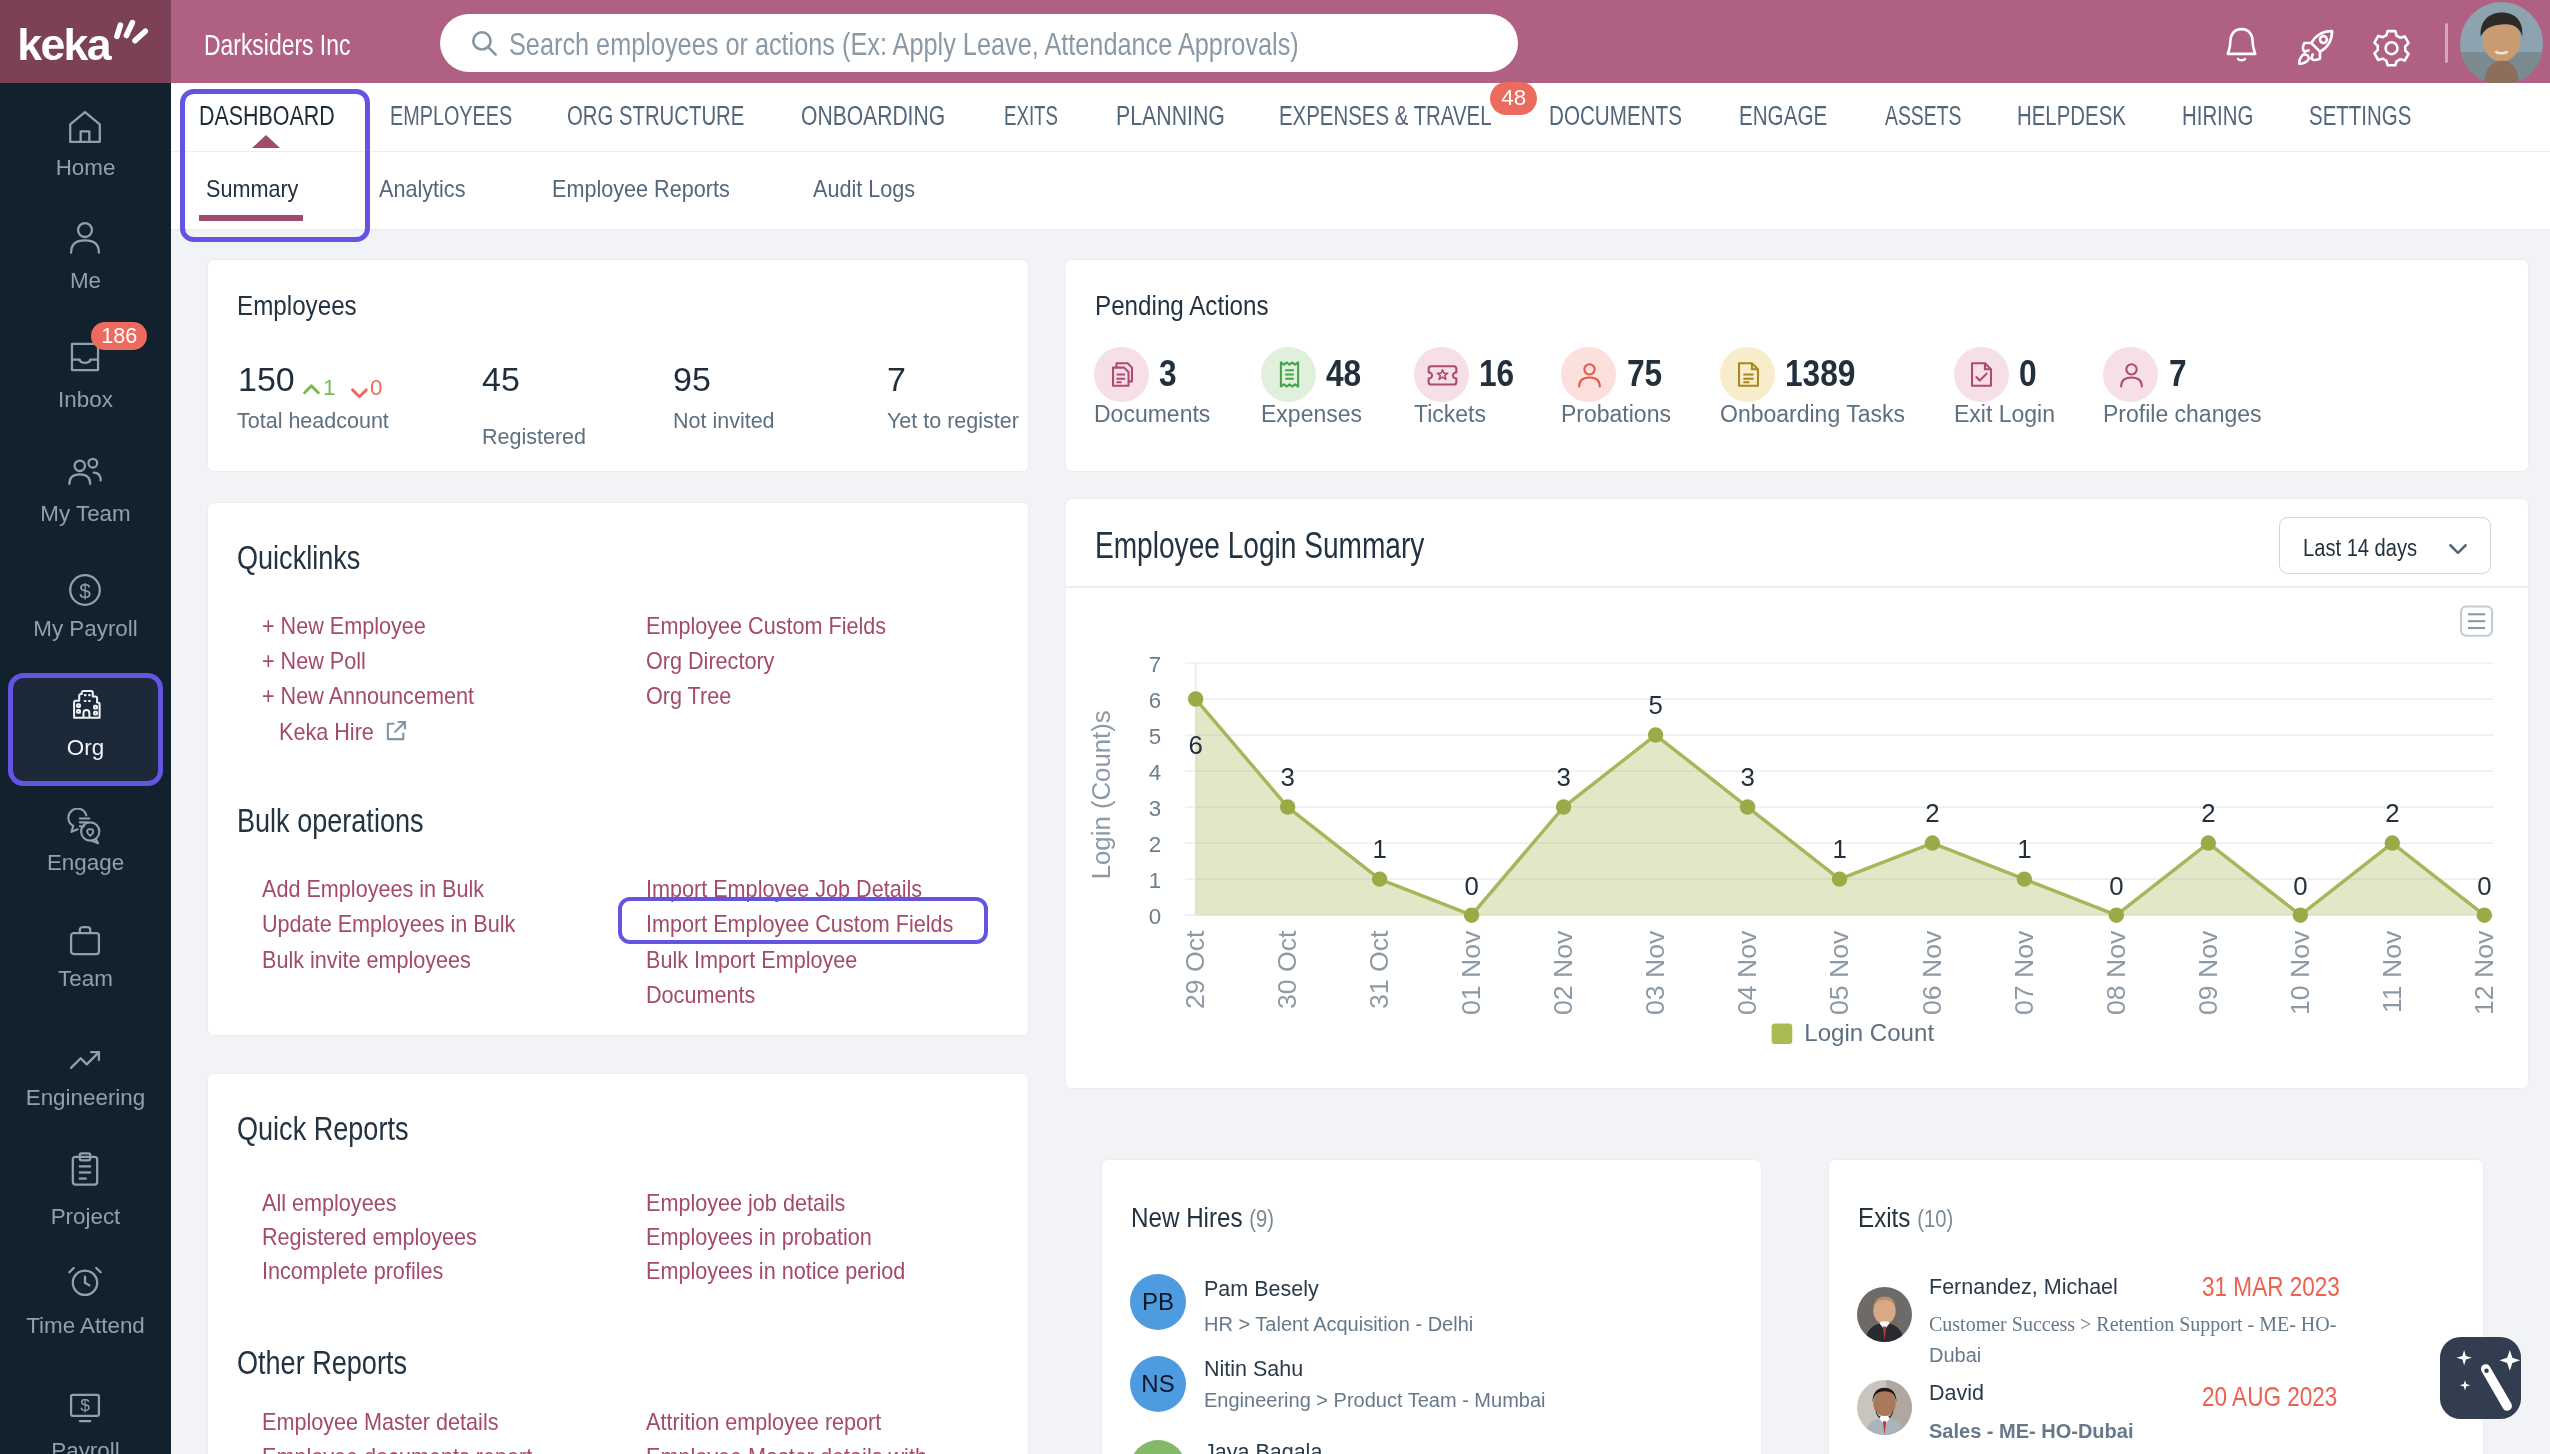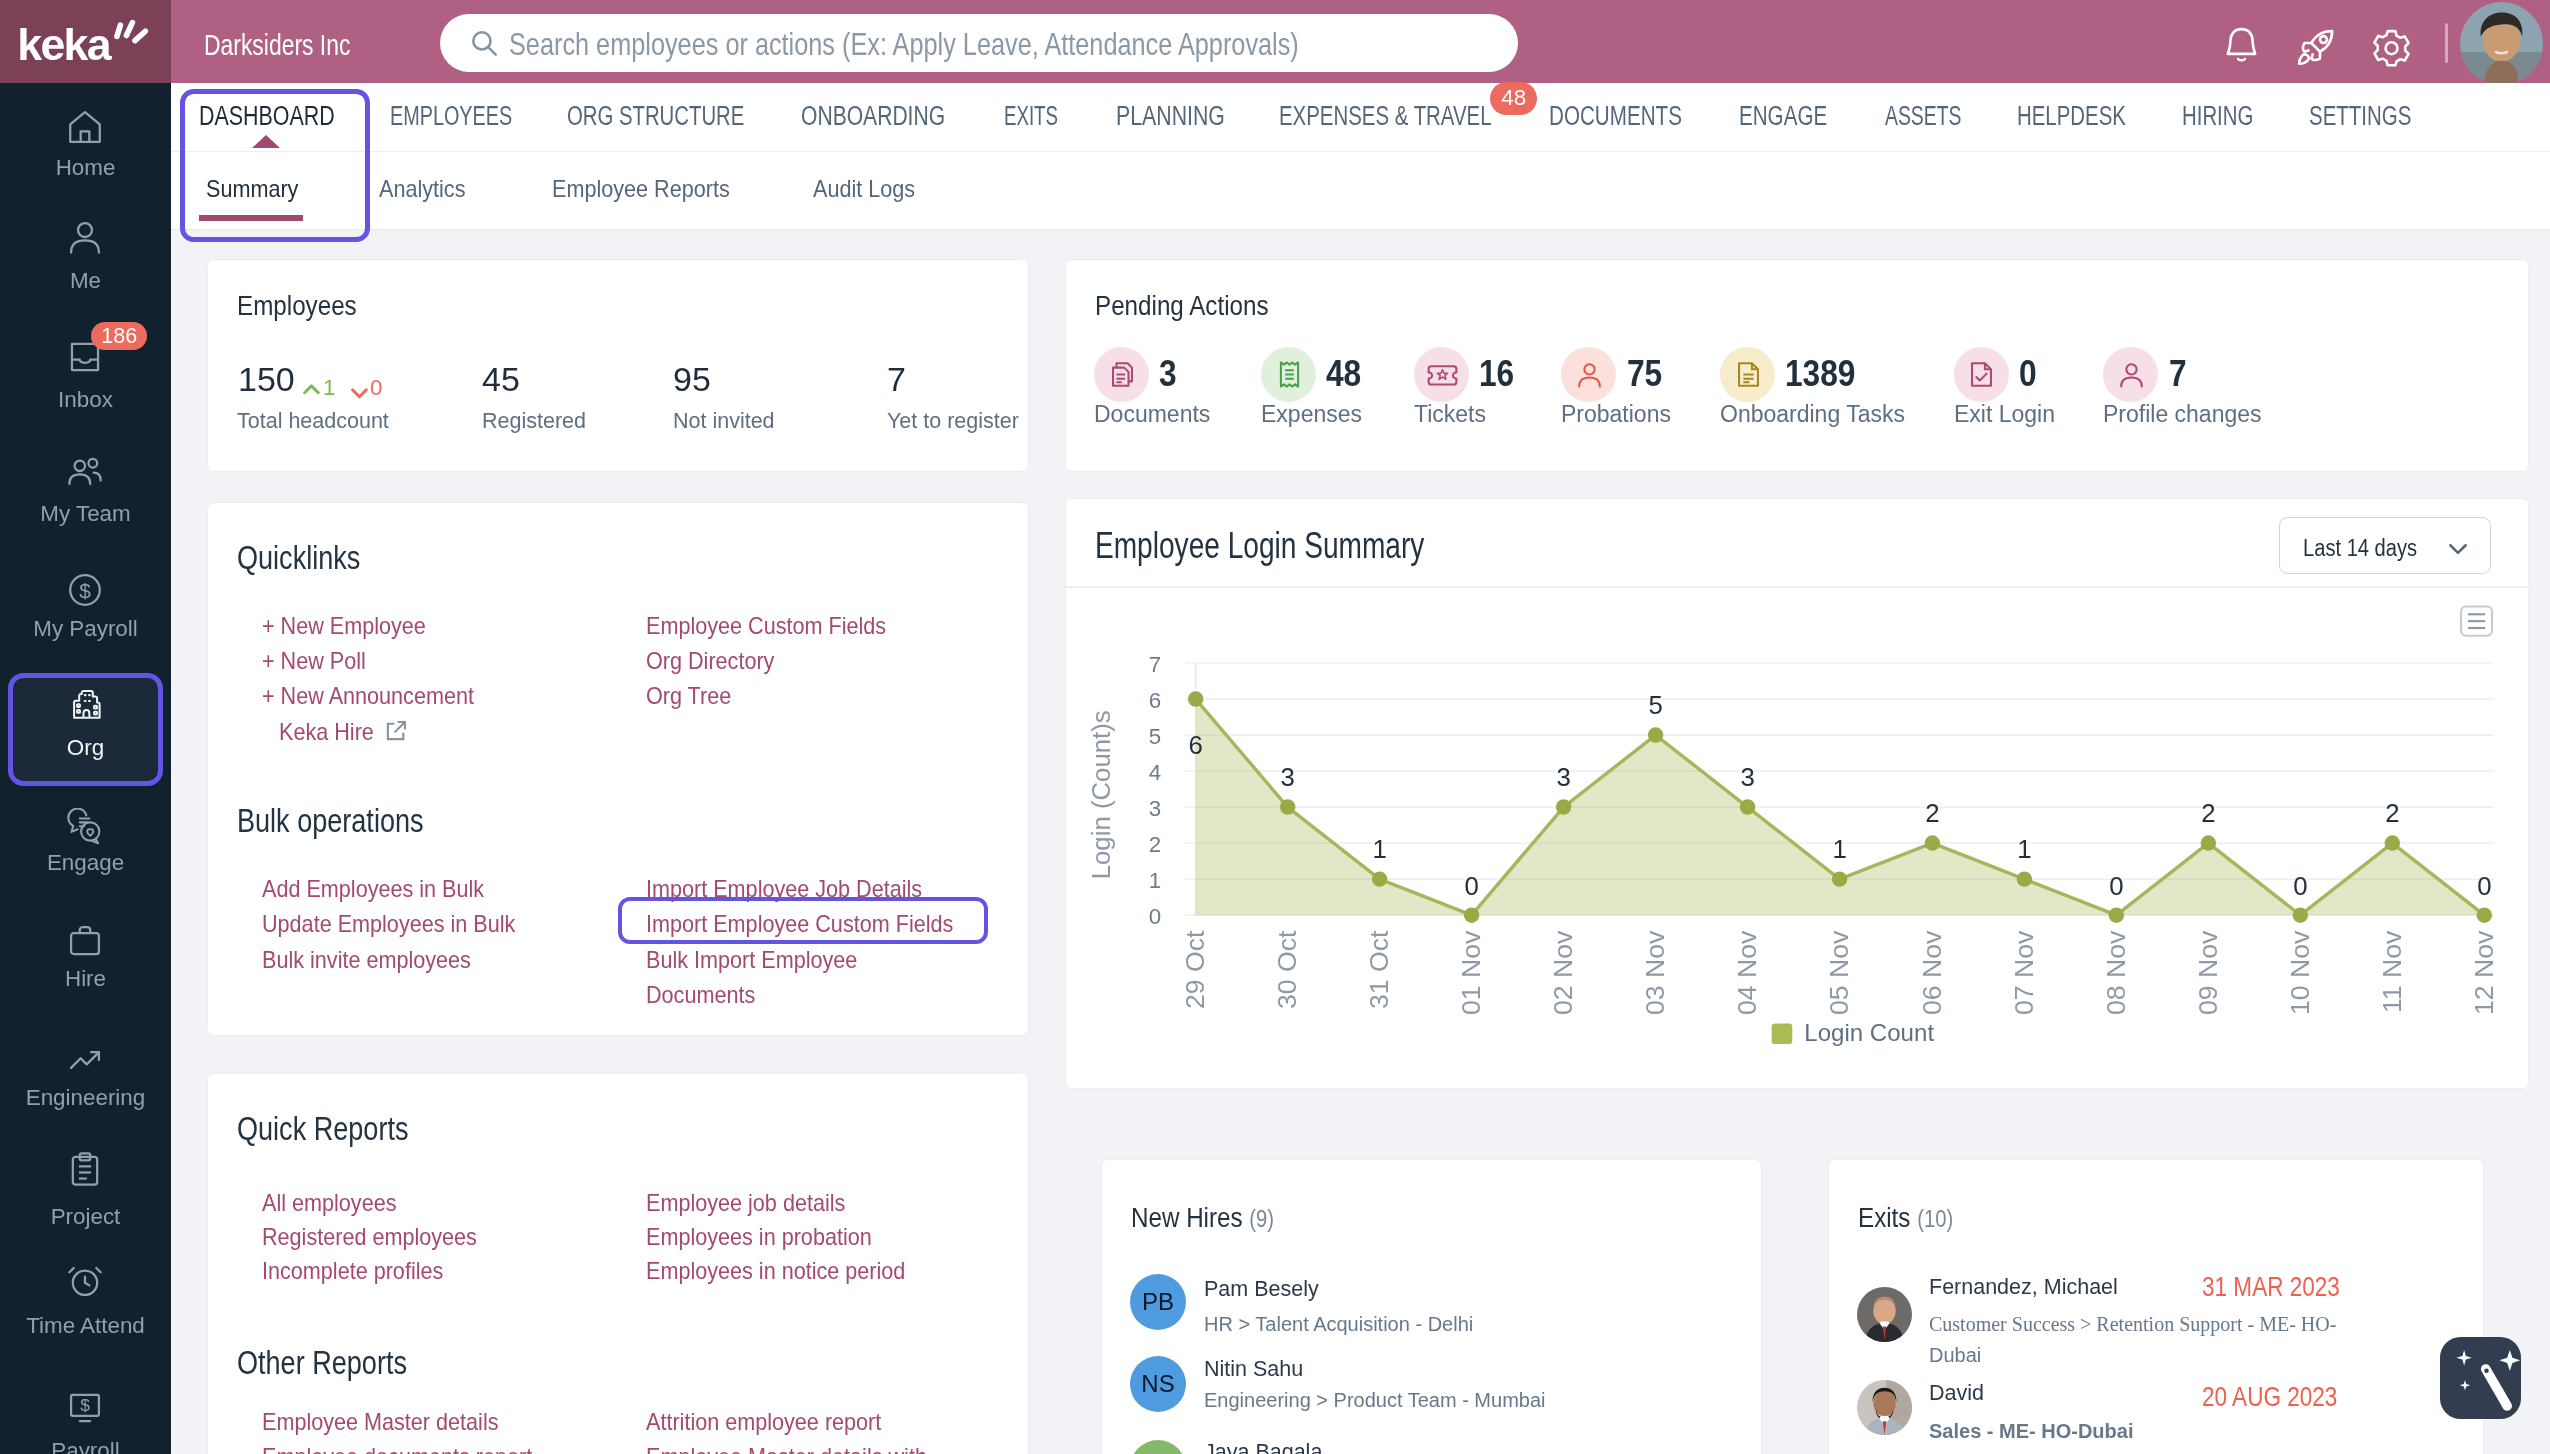--- a/index.html
+++ b/index.html
@@ -83,21 +83,21 @@
     <circle cx="29" cy="27" r="10.5"></circle>
     <path d="M35 35 L38 40.5 L30.5 37.3" stroke-linejoin="round"></path>
     <path d="M29 32 C24.5 29 25 25.5 26.8 24.5 C28 23.9 29 24.8 29 25.6 C29 24.8 30 23.9 31.2 24.5 C33 25.5 33.5 29 29 32 Z" stroke-width="2.2"></path>
   </svg>
 <div class="sitem" style="top:850px">Engage</div>
 
 <svg class="sico" style="top:921px" width="40" height="40" viewBox="0 0 46 46" fill="none" stroke="#93a0ac" stroke-width="2.6" stroke-linejoin="round">
     <rect x="7" y="14" width="32" height="24" rx="3"></rect>
     <path d="M17 14 V10 C17 8 19 7 21 7 H25 C27 7 29 8 29 10 V14"></path>
   </svg>
-<div class="sitem" style="top:966px">Hire</div>
+<div class="sitem" style="top:966px">Team</div>
 
 <svg class="sico" style="top:1040px" width="40" height="40" viewBox="0 0 46 46" fill="none" stroke="#93a0ac" stroke-width="2.6" stroke-linecap="round" stroke-linejoin="round">
     <path d="M7 32 L18 21 L25 28 L39 14"></path>
     <path d="M30 14 H39 V23"></path>
   </svg>
 <div class="sitem" style="top:1085px">Engineering</div>
 
 <svg class="sico" style="top:1149px" width="40" height="40" viewBox="0 0 46 46" fill="none" stroke="#93a0ac" stroke-width="2.6" stroke-linejoin="round">
     <rect x="9" y="9" width="28" height="32" rx="3"></rect>
     <rect x="17" y="5" width="12" height="8" rx="2"></rect>
@@ -205,21 +205,21 @@
 <svg class="abs" style="left:301px;top:379px" width="26" height="20.6" viewBox="0 0 30 24">
     <path d="M4 16 L12 8 L20 16" fill="none" stroke="#7cb854" stroke-width="3.4" stroke-linecap="round" stroke-linejoin="round"></path>
   </svg>
 <div class="abs" style="left:323px;top:377px;font-size:22.4px;color:#7cb854;line-height:1;">1</div>
 <svg class="abs" style="left:349px;top:383px" width="26" height="20.6" viewBox="0 0 30 24">
     <path d="M4 8 L12 16 L20 8" fill="none" stroke="#ec6a5e" stroke-width="3.4" stroke-linecap="round" stroke-linejoin="round"></path>
   </svg>
 <div class="abs" style="left:370px;top:377px;font-size:22.4px;color:#ec6a5e;line-height:1;">0</div>
 <div class="numlab" style="left:237px;">Total headcount</div>
 <div class="bignum" style="left:482px;">45</div>
-<div class="numlab" style="left:482px;">Registered</div>
+<div class="numlab" style="left:482px;margin-top:16px;">Registered</div>
 <div class="bignum" style="left:673px;">95</div>
 <div class="numlab" style="left:673px;">Not invited</div>
 <div class="bignum" style="left:887px;">7</div>
 <div class="numlab" style="left:887px;">Yet to register</div>
 
 <div class="card" style="left:1065px;top:259px;width:1464px;height:213px;"></div>
 <div class="abs dk" style="left:1095px;top:292px;font-size:27.5px;line-height:1;transform:scaleX(0.88);transform-origin:0 50%;">Pending Actions</div>
 <style>.pcir{position:absolute;top:347px;width:55px;height:55px;border-radius:50%;}.pnum{position:absolute;top:356px;font-size:36px;font-weight:600;color:#22303e;line-height:1;transform:scaleX(0.88);transform-origin:0 50%;}.plab{position:absolute;top:403px;font-size:23px;color:#5d6f80;line-height:1;}</style>
 
 <div class="pcir" style="left:1094px;background:#f6dfe7;"></div>

